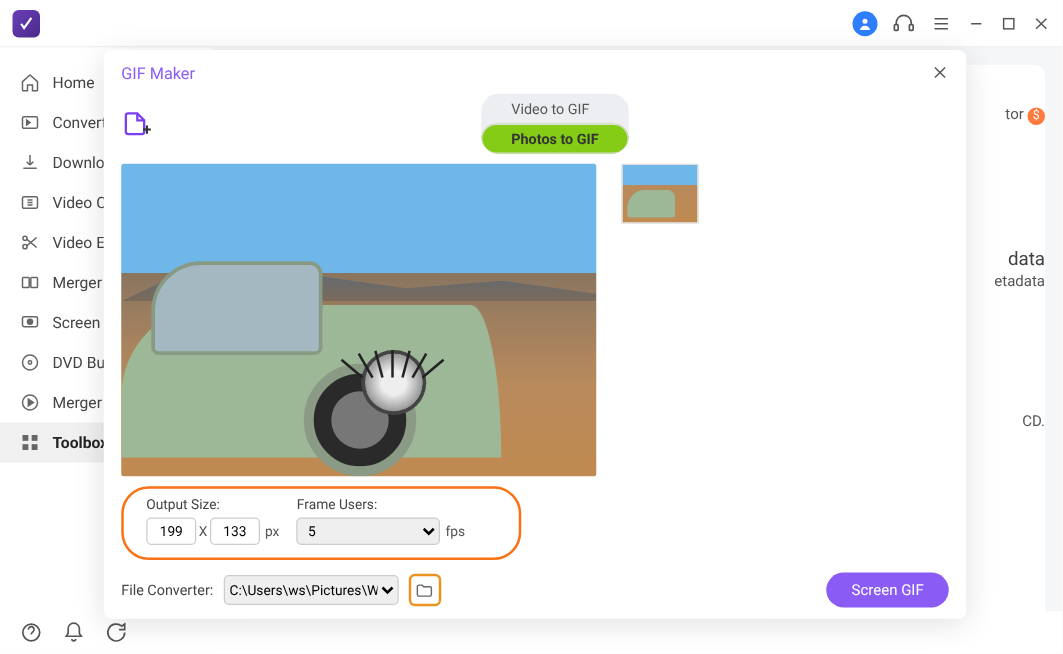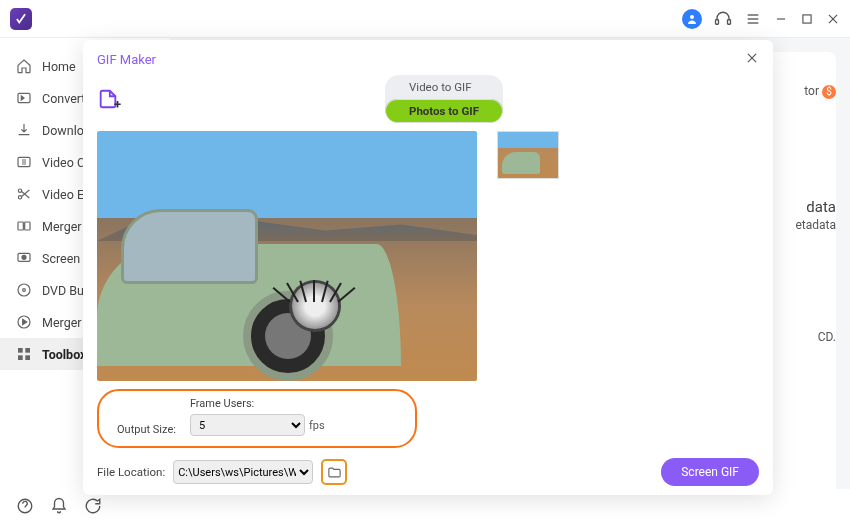--- a/index.html
+++ b/index.html
@@ -282,32 +282,38 @@
     <div class="thumb-col">
       <div class="thumb">
           <div class="tcar"></div>
         </div>
     </div>
   </div>
 
   <div class="output-bar">
     <div class="group">
       <label>Output Size:</label>
+      <div style="display:flex;align-items:center;">
+        <input class="sizein" value="199" style="">
+        <span class="sep">X</span>
+        <input class="sizein" value="133" style="">
+        <span class="unit">px</span>
+      </div>
     </div>
     <div class="group">
       <label>Frame Users:</label>
       <div style="display:flex;align-items:center;">
         <select><option>5</option></select>
         <span class="unit">fps</span>
       </div>
     </div>
   </div>
 
   <div class="footer-bar">
-    <label>File Location:</label>
+    <label>File Converter:</label>
     <select class="loc"><option>C:\Users\ws\Pictures\Wondershare</option></select>
     <span class="folder-btn">
       <svg width="15" height="15" viewBox="0 0 24 24" fill="none" stroke="currentColor" stroke-width="1.8">
           <path d="M3 7a2 2 0 012-2h4l2 2h8a2 2 0 012 2v8a2 2 0 01-2 2H5a2 2 0 01-2-2z"></path>
         </svg>
     </span>
     <button class="create-btn">Screen GIF</button>
   </div>
 </div>
 

